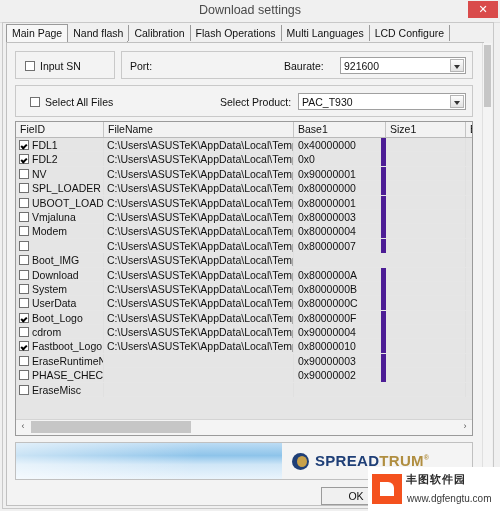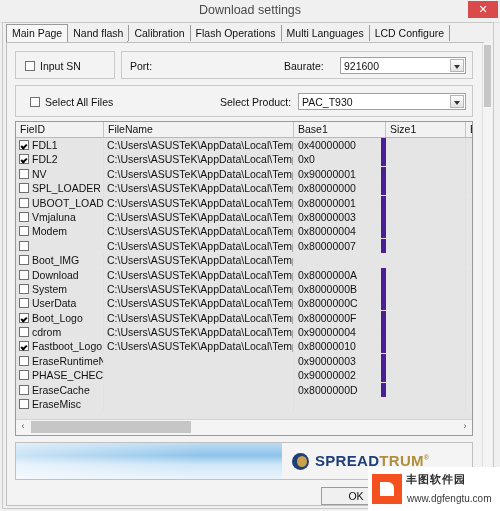--- a/index.html
+++ b/index.html
@@ -400,28 +400,20 @@
             <div class="grow">
               <div class="chk rowchk"></div>
               <div class="gcell c0">PHASE_CHECK</div>
               <div class="gcell c1"></div>
               <div class="gcell c2">0x90000002</div>
               <div class="gcell c3"></div>
               <div class="gcell c4"></div>
             </div>
             <div class="grow">
               <div class="chk rowchk"></div>
-              <div class="gcell c0">EraseCache</div>
-              <div class="gcell c1"></div>
-              <div class="gcell c2">0x8000000D</div>
-              <div class="gcell c3"></div>
-              <div class="gcell c4"></div>
-            </div>
-            <div class="grow">
-              <div class="chk rowchk"></div>
               <div class="gcell c0">EraseMisc</div>
               <div class="gcell c1"></div>
               <div class="gcell c3"></div>
               <div class="gcell c4"></div>
             </div>
           </div>
         <div class="hsb">
           <div class="btn l">‹</div>
           <div class="thumb"></div>
           <div class="btn r">›</div>

